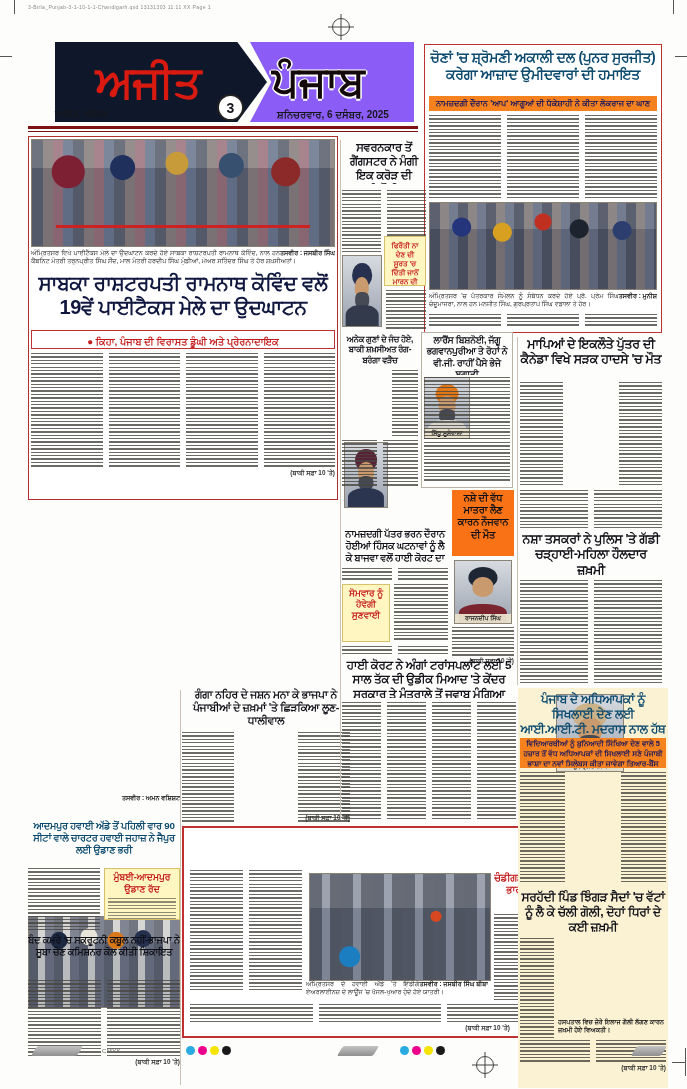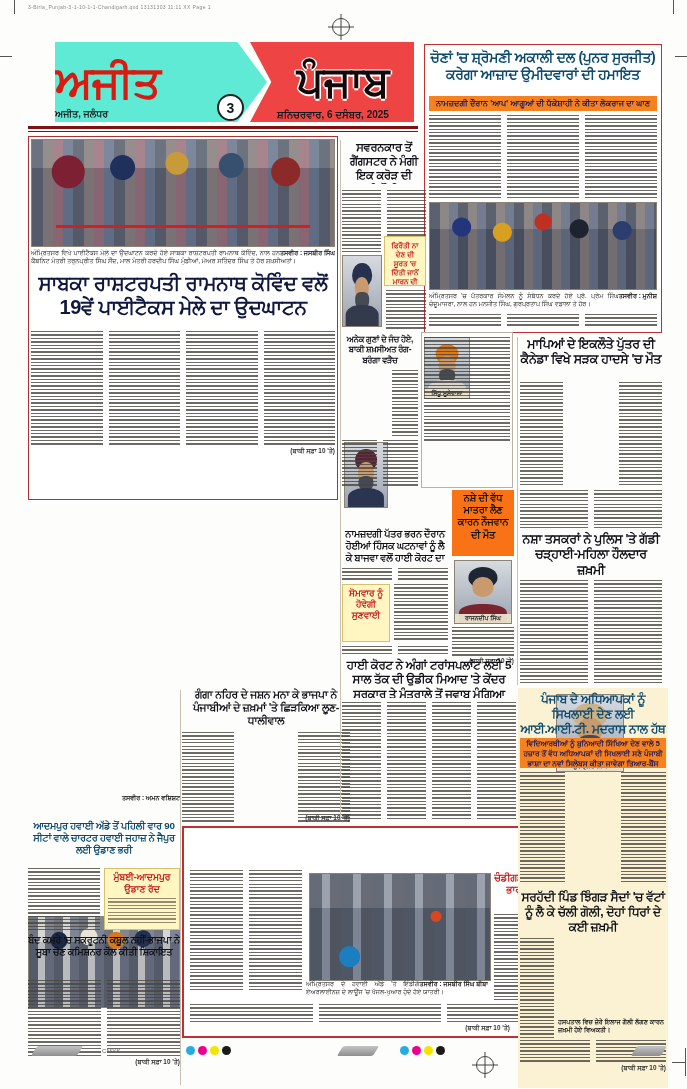--- a/index.html
+++ b/index.html
@@ -62,23 +62,23 @@
 .pcap{position:absolute;bottom:0;left:0;right:0;background:rgba(234,228,206,.95);font-size:6.2px;font-weight:bold;text-align:center;color:#222;line-height:1.4}
 
 .xh{width:18px;height:18px;border:1px solid #444;border-radius:50%}
 .xh:before,.xh:after{content:"";position:absolute;background:#444}
 .xh:before{left:50%;top:-5px;bottom:-5px;width:1px;transform:translateX(-50%)}
 .xh:after{top:50%;left:-5px;right:-5px;height:1px;transform:translateY(-50%)}
 .dots{display:flex;gap:3px}
 .dots i{width:9px;height:9px;border-radius:50%;display:block}
 .greg{width:46px;height:10px;background:linear-gradient(#c4c4c4,#8f8f8f);transform:skewX(-32deg);border-radius:2px}
 .slug{font-size:5px;color:#8a8a8a;letter-spacing:.4px;white-space:nowrap}
-.brand-l{background:#5eead4;clip-path:polygon(0 0,86% 0,100% 50%,86% 100%,0 100%);display:flex;align-items:center;}
+.brand-l{background:#0f172a;clip-path:polygon(0 0,86% 0,100% 50%,86% 100%,0 100%);display:flex;align-items:center;justify-content:center}
 .brand-l span{color:#d81a10;font-weight:bold;font-size:44px;letter-spacing:-1px;padding-right:26px}
-.brand-r{background:#ef4444;clip-path:polygon(0 0,100% 0,100% 100%,0 100%,13% 50%);display:flex;align-items:center;justify-content:center}
+.brand-r{background:#8b5cf6;clip-path:polygon(0 0,100% 0,100% 100%,0 100%,13% 50%);display:flex;align-items:center;}
 .brand-r span{color:#14090a;font-weight:bold;font-size:42px;padding-left:22px;text-shadow:-1.5px 0 #fff,1.5px 0 #fff,0 -1.5px #fff,0 1.5px #fff}
 .pgnum{border:2px solid #222;border-radius:50%;display:flex;align-items:center;justify-content:center;font-weight:bold;font-size:14px;background:#fff}
 .mrule{border-top:3px solid #7e1212;border-bottom:1px solid #7e1212;height:6px}
 .cream{background:#fbf2d3}
 </style>
 </head>
 <body>
 
 <div class="abs slug" style="left:28px;top:4px">3-Birla_Punjab-3-1-10-1-1-Chandigarh.qxd  13131303  11:11 XX  Page 1</div>
 <div class="abs xh" style="left:332px;top:18px"></div>
@@ -120,20 +120,23 @@
 
 <div class="abs" style="left:28px;top:136px;width:310px;height:364px;border:1px solid #b03030;background:#fff;padding:2px">
   <div class="ph crowd-a" style="height:108px">
     <div class="abs" style="left:8%;bottom:18px;width:84%;height:3px;background:#c22"></div>
   </div>
   <div class="cap" style="height:20px;margin-top:2px">
     <span class="cr">ਤਸਵੀਰ : ਜਸਬੀਰ ਸਿੰਘ</span>
     <span>ਅੰਮ੍ਰਿਤਸਰ ਵਿਖੇ ਪਾਈਟੈਕਸ ਮੇਲੇ ਦਾ ਉਦਘਾਟਨ ਕਰਦੇ ਹੋਏ ਸਾਬਕਾ ਰਾਸ਼ਟਰਪਤੀ ਰਾਮਨਾਥ ਕੋਵਿੰਦ, ਨਾਲ ਹਨ ਕੈਬਨਿਟ ਮੰਤਰੀ ਤਰੁਨਪ੍ਰੀਤ ਸਿੰਘ ਸੌਂਦ, ਮਾਲ ਮੰਤਰੀ ਹਰਦੀਪ ਸਿੰਘ ਮੁੰਡੀਆਂ, ਮੇਅਰ ਸਤਿੰਦਰ ਸਿੰਘ ਤੇ ਹੋਰ ਸ਼ਖ਼ਸੀਅਤਾਂ।</span>
   </div>
   <div class="hl" style="font-size:20px;height:56px;margin-top:2px">ਸਾਬਕਾ ਰਾਸ਼ਟਰਪਤੀ ਰਾਮਨਾਥ ਕੋਵਿੰਦ ਵਲੋਂ 19ਵੇਂ ਪਾਈਟੈਕਸ ਮੇਲੇ ਦਾ ਉਦਘਾਟਨ</div>
+  <div style="border:1.2px solid #c03030;height:19px;margin-top:3px;text-align:center;overflow:hidden">
+    <span class="red" style="font-size:9.8px;font-weight:bold;line-height:17px">● ਕਿਹਾ, ਪੰਜਾਬ ਦੀ ਵਿਰਾਸਤ ਡੂੰਘੀ ਅਤੇ ਪ੍ਰੇਰਨਾਦਾਇਕ</span>
+  </div>
   <div class="cols" style="height:116px;margin-top:4px">
       <div class="gk"></div>
       <div class="gk"></div>
       <div class="gk"></div>
       <div class="gk"></div>
     </div>
   <div class="cont">(ਬਾਕੀ ਸਫ਼ਾ 10 'ਤੇ)</div>
 </div>
 
 <div class="abs hl black" style="left:342px;top:140px;width:84px;height:44px;font-size:11.5px">ਸਵਰਨਕਾਰ ਤੋਂ ਗੈਂਗਸਟਰ ਨੇ ਮੰਗੀ ਇਕ ਕਰੋੜ ਦੀ ਫਿਰੌਤੀ</div>
@@ -164,20 +167,21 @@
   </div>
 <div class="abs cols" style="left:392px;top:370px;width:26px;height:66px">
     <div class="gk"></div>
   </div>
 <div class="abs cols" style="left:342px;top:440px;width:76px;height:46px">
     <div class="gk"></div>
     <div class="gk"></div>
   </div>
 
 <div class="abs" style="left:421px;top:332px;width:92px;height:156px;border:1px solid #b8b2a4;padding:2px">
+  <div class="hl black" style="font-size:9.3px;height:40px">ਲਾਰੈਂਸ ਬਿਸ਼ਨੋਈ, ਜੱਗੂ ਭਗਵਾਨਪੁਰੀਆ ਤੇ ਰੋਹਾਂ ਨੇ ਵੀ.ਜੀ. ਰਾਹੀਂ ਪੈਸੇ ਭੇਜੇ ਬੁਗਾਤੀ</div>
   <div class="pt" style="width:46px;height:62px;float:left;margin:2px 2px 0 0;--t:#e07818;--c:#d8d4ce">
       <i></i>
       <b></b>
       <u></u>
       <s></s>
     <div class="pcap">ਸਿੱਧੂ ਮੂਸੇਵਾਲਾ</div>
   </div>
   <div class="gk" style="height:62px;margin-top:2px"></div>
   <div class="gk" style="height:40px;clear:both;margin-top:3px"></div>
 </div>
@@ -233,21 +237,21 @@
 <div class="abs cont" style="left:282px;top:814px;width:68px">(ਬਾਕੀ ਸਫ਼ਾ 10 'ਤੇ)</div>
 
 <div class="abs ph crowd-c" style="left:28px;top:700px;width:152px;height:92px"></div>
 <div class="abs cap" style="left:28px;top:794px;width:152px;height:24px">
   <span class="cr">ਤਸਵੀਰ : ਅਮਨ ਵਸ਼ਿਸ਼ਟ</span>
 </div>
 <div class="abs hl blue" style="left:28px;top:820px;width:152px;height:44px;font-size:9.8px">ਆਦਮਪੁਰ ਹਵਾਈ ਅੱਡੇ ਤੋਂ ਪਹਿਲੀ ਵਾਰ 90 ਸੀਟਾਂ ਵਾਲੇ ਚਾਰਟਰ ਹਵਾਈ ਜਹਾਜ਼ ਨੇ ਜੈਪੁਰ ਲਈ ਉਡਾਣ ਭਰੀ</div>
 <div class="abs cols" style="left:28px;top:868px;width:72px;height:62px">
     <div class="gk"></div>
   </div>
-<div class="abs insetY" style="left:104px;top:868px;width:76px;height:62px;padding:3px">
+<div class="abs insetY" style="left:104px;top:868px;width:76px;height:52px;padding:3px">
   <div class="red" style="font-size:9.2px;line-height:1.25">ਮੁੰਬਈ-ਆਦਮਪੁਰ ਉਡਾਣ ਰੱਦ</div>
   <div class="gk" style="height:26px;margin-top:3px;opacity:.6"></div>
 </div>
 <div class="abs hl black" style="left:28px;top:934px;width:152px;height:42px;font-size:9.8px">ਬੰਦ ਕਮਰੇ 'ਚ ਸਕਰੂਟਨੀ ਕਬੂਲ ਨਹੀਂ-ਭਾਜਪਾ ਨੇ ਸੂਬਾ ਚੋਣ ਕਮਿਸ਼ਨਰ ਕੋਲ ਕੀਤੀ ਸ਼ਿਕਾਇਤ</div>
 <div class="abs cols" style="left:28px;top:980px;width:152px;height:78px">
     <div class="gk"></div>
     <div class="gk"></div>
   </div>
 <div class="abs cont" style="left:100px;top:1058px;width:80px">(ਬਾਕੀ ਸਫ਼ਾ 10 'ਤੇ)</div>
 

